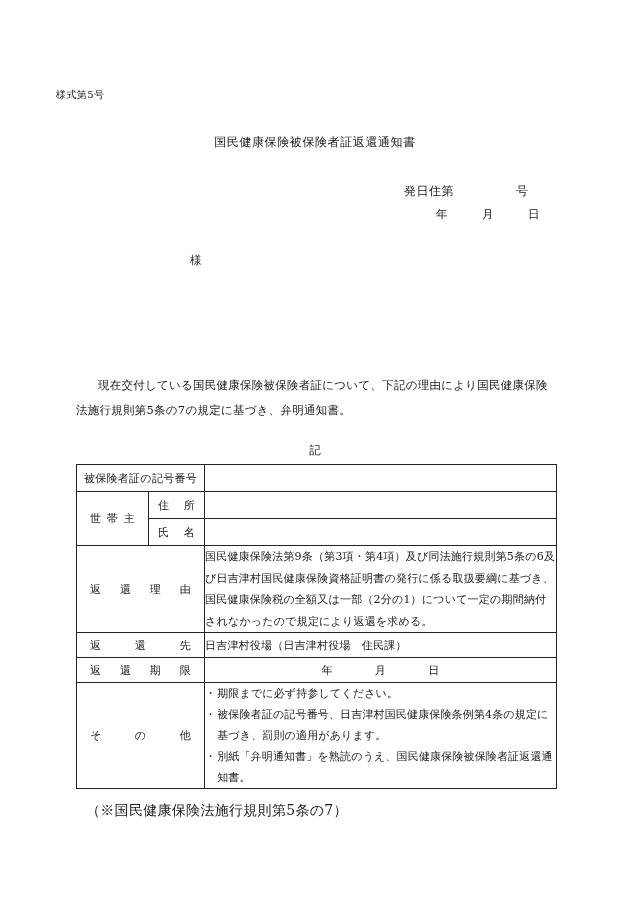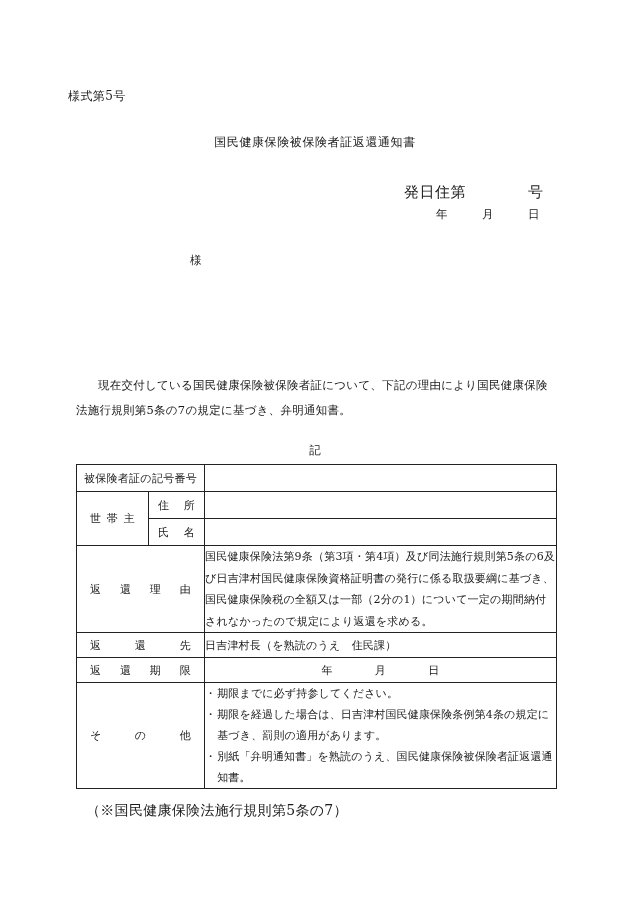--- a/index.html
+++ b/index.html
@@ -16,42 +16,42 @@
     overflow: hidden;
   }
   .page {
     position: absolute;
     inset: 0;
   }
 
   
   .form-no {
     position: absolute;
-    left: 68px;
+    left: 56px;
     top: 88px;
-    font-size: 12px;
+    font-size: 10px;
     letter-spacing: 0.4px;
     white-space: nowrap;
   }
   .doc-title {
     position: absolute;
     left: 0;
     right: 0;
     top: 134px;
     text-align: center;
     font-size: 12px;
     letter-spacing: 0.6px;
   }
 
   
   .issue-no {
     position: absolute;
     left: 404px;
     top: 183px;
-    font-size: 15px;
+    font-size: 12px;
     letter-spacing: 0.5px;
     white-space: nowrap;
   }
   .issue-no .gap { display: inline-block; width: 62px; }
   .issue-date {
     position: absolute;
     left: 436px;
     top: 207px;
     font-size: 11.5px;
     letter-spacing: 0.5px;
@@ -237,21 +237,21 @@
       </tr>
 
       <tr>
         <td class="lbl" colspan="2" style="height:24px;">
           <div class="lbl-spread">
             <span>返</span>
             <span>還</span>
             <span>先</span>
           </div>
         </td>
-        <td class="val">日吉津村長（を熟読のうえ　住民課）</td>
+        <td class="val">日吉津村役場（日吉津村役場　住民課）</td>
       </tr>
 
       <tr>
         <td class="lbl" colspan="2" style="height:24px;">
           <div class="lbl-spread">
             <span>返</span>
             <span>還</span>
             <span>期</span>
             <span>限</span>
           </div>
@@ -269,21 +269,21 @@
             <span>他</span>
           </div>
         </td>
         <td class="notes">
           <div class="note-item">
             <span class="note-mark">・</span>
             <span class="note-body">期限までに必ず持参してください。</span>
           </div>
           <div class="note-item">
             <span class="note-mark">・</span>
-            <span class="note-body">期限を経過した場合は、日吉津村国民健康保険条例第4条の規定に基づき、罰則の適用があります。</span>
+            <span class="note-body">被保険者証の記号番号、日吉津村国民健康保険条例第4条の規定に基づき、罰則の適用があります。</span>
           </div>
           <div class="note-item">
             <span class="note-mark">・</span>
             <span class="note-body">別紙「弁明通知書」を熟読のうえ、国民健康保険被保険者証返還通知書。</span>
           </div>
         </td>
       </tr>
     </tbody>
   </table>
 

